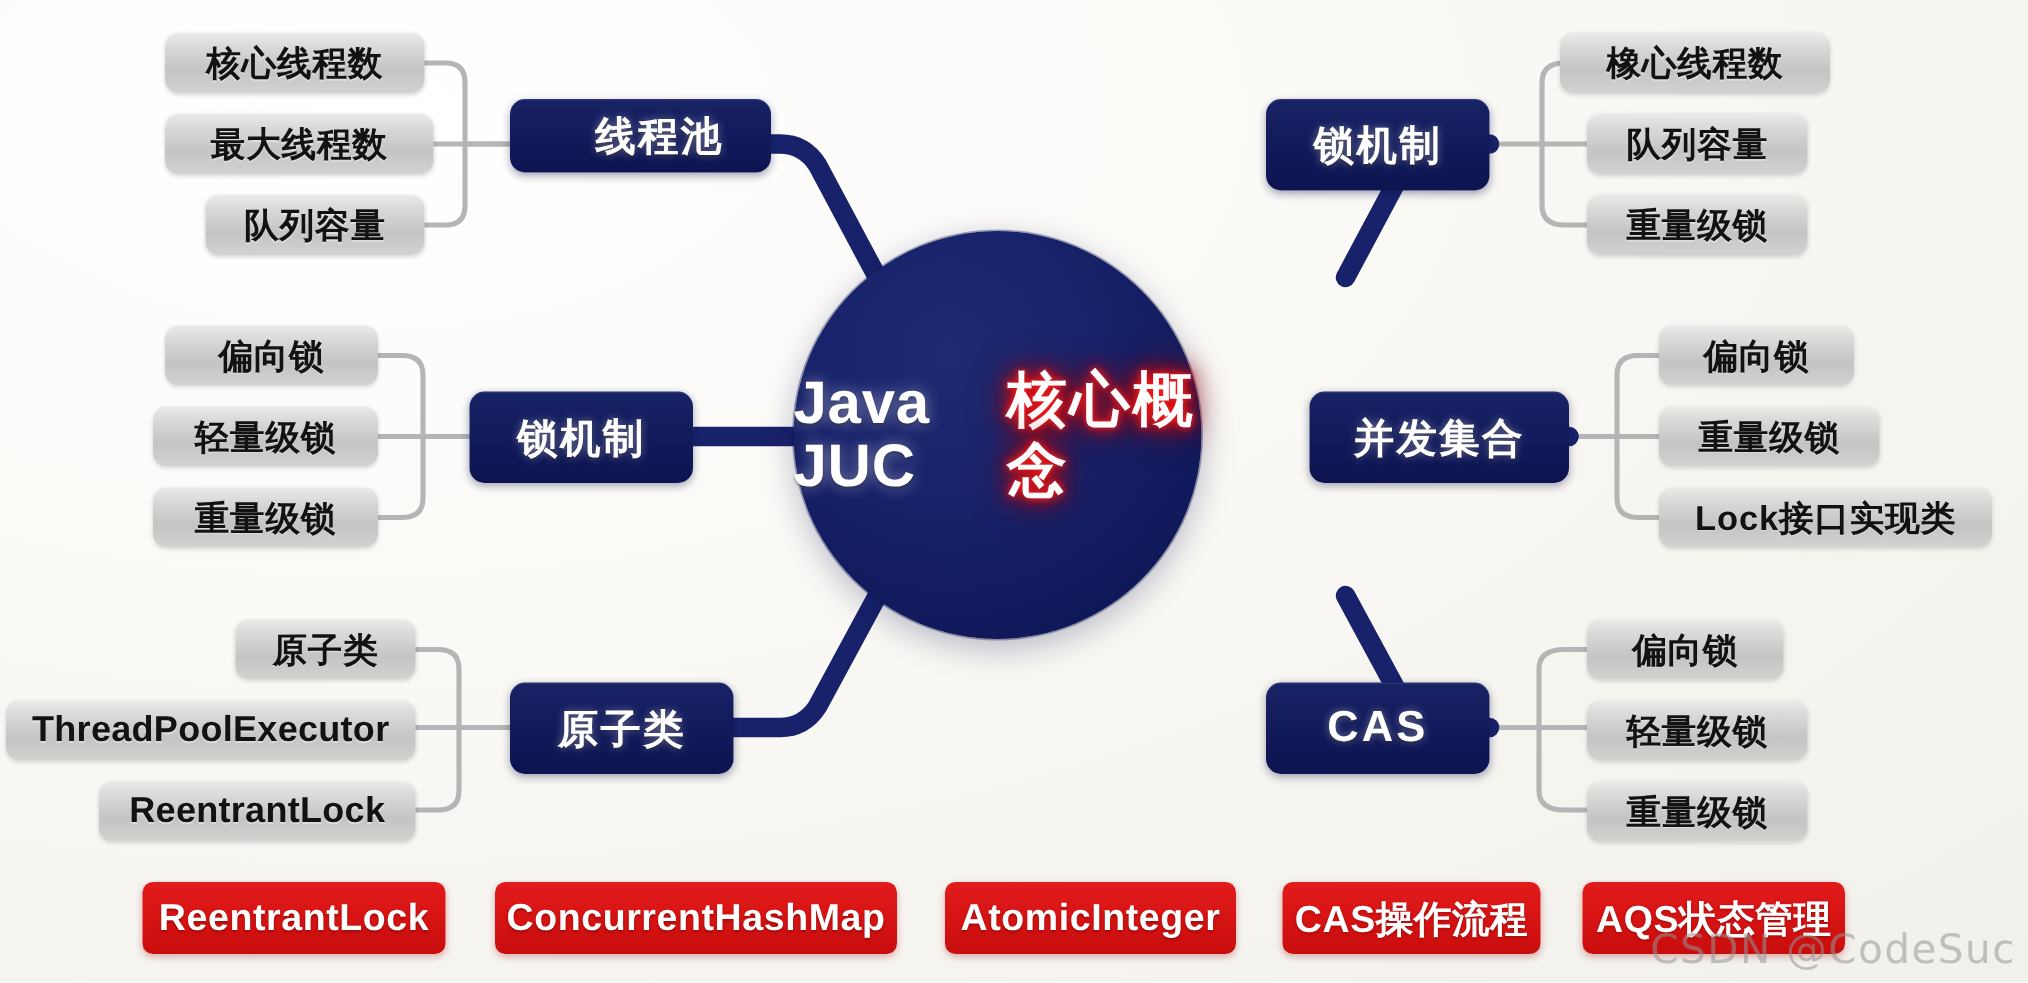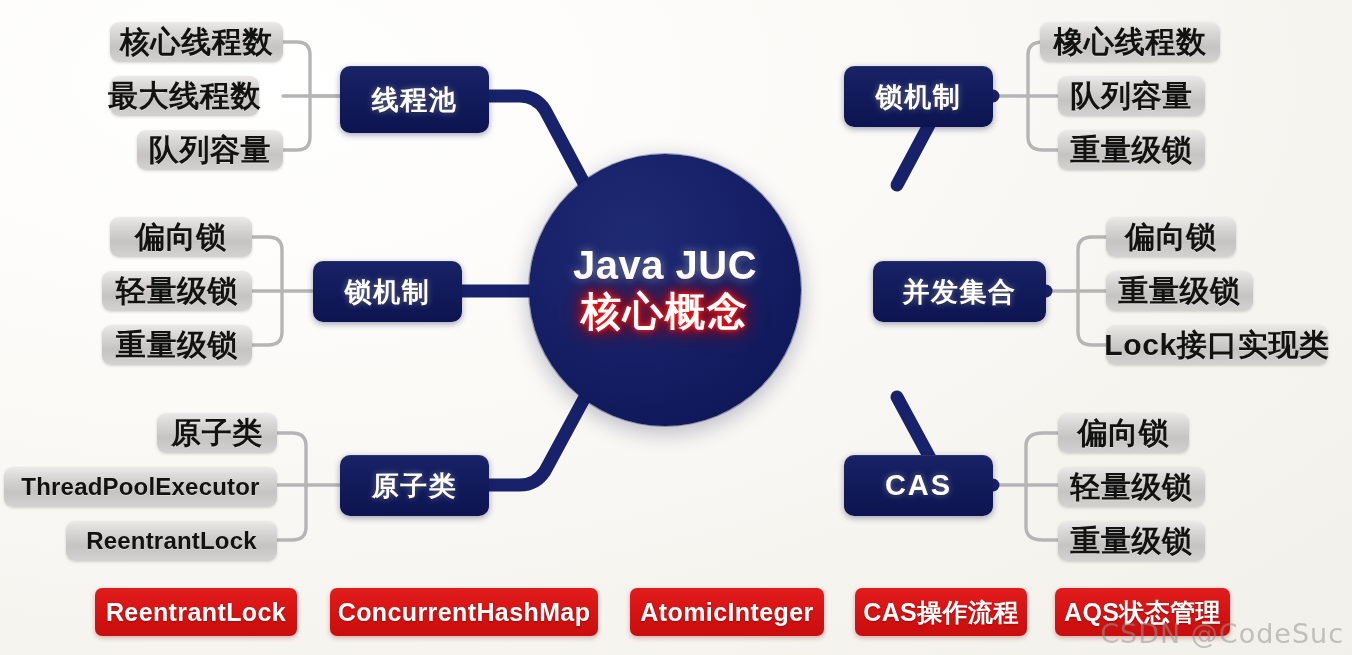--- a/index.html
+++ b/index.html
@@ -19,21 +19,21 @@
   #wires { position: absolute; left: 0; top: 0; width: 1352px; height: 655px; }
 
   
   .hub {
     position: absolute;
     width: 272px; height: 272px;
     left: 529px; top: 154px;
     border-radius: 50%;
     background: radial-gradient(circle at 38% 30%, #1e2a72 0%, #18226a 38%, #111a5c 70%, #0b1350 100%);
     box-shadow: 0 0 0 1px rgba(10,16,70,.35), 0 6px 22px rgba(10,16,70,.28);
-    display: flex; flex-direction: column;
+    display: flex; 
     align-items: center; justify-content: center;
     z-index: 4;
   }
   .hub-line1 {
     color: #ffffff;
     font-size: 40px;
     font-weight: bold;
     letter-spacing: .5px;
     line-height: 1.05;
     text-shadow: 0 0 10px rgba(255,255,255,.45), 0 1px 2px rgba(0,0,0,.45);
@@ -66,21 +66,21 @@
   }
   .node.latin { letter-spacing: 2px; font-size: 29px; }
 
   
   .chip {
     position: absolute;
     height: 40px;
     border-radius: 9px;
     background: linear-gradient(180deg, #eceae8 0%, #dcdad8 22%, #c6c4c2 62%, #d4d2d0 100%);
     color: #121212;
-    font-size: 30px;
+    font-size: 23px;
     font-weight: bold;
     letter-spacing: .6px;
     display: flex; align-items: center; justify-content: center;
     box-shadow: 0 1px 3px rgba(0,0,0,.16);
     text-shadow: 0 1px 0 rgba(255,255,255,.35);
     z-index: 2;
     white-space: nowrap;
     padding: 0 14px;
     box-sizing: border-box;
   }
@@ -153,27 +153,27 @@
       <path d="M1046 291 H937"></path>
       <path d="M993 485 H962 Q946 485 937 471 L897 397"></path>
     </g>
   </svg>
 
   <div class="hub">
     <div class="hub-line1">Java JUC</div>
     <div class="hub-line2">核心概念</div>
   </div>
 
-  <div class="node" style="left:340px; top:66px; width:149px; height:67px;">
+  <div class="node" style="left:340px; top:66px; width:149px; height:49px;padding-left:25px;">
     <span>线程池</span>
   </div>
   <div class="chip" style="left:110px; top:22px; width:173px;">
     <span>核心线程数</span>
   </div>
-  <div class="chip" style="left:110px; top:76px; width:149px;padding-left:14px;">
+  <div class="chip" style="left:110px; top:76px; width:179px;padding-left:14px;">
     <span>最大线程数</span>
   </div>
   <div class="chip" style="left:137px; top:130px; width:146px;">
     <span>队列容量</span>
   </div>
 
   <div class="node" style="left:313px; top:261px; width:149px; height:61px;">
     <span>锁机制</span>
   </div>
   <div class="chip" style="left:110px; top:217px; width:142px;">

